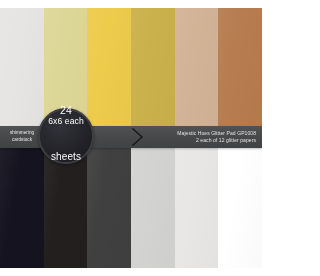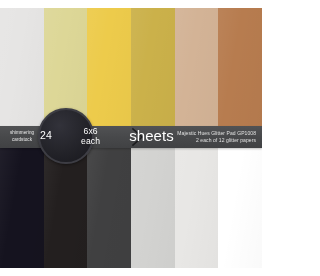--- a/index.html
+++ b/index.html
@@ -141,42 +141,42 @@
     top: 100px;
     width: 56px;
     height: 56px;
     border-radius: 50%;
     background: #232326;
     background: radial-gradient(circle at 38% 30%, #32323a 0%, #24242a 52%, #17171c 100%);
     border: 2.2px solid #3d3d44;
     box-shadow: 0 1px 3px rgba(0,0,0,0.45);
     color: #ffffff;
     display: flex;
-    flex-direction: row;
+    flex-direction: column;
     align-items: center;
-    justify-content: space-between;
+    justify-content: flex-end;
     text-align: center;
     box-sizing: border-box;
-    gap: 29px;
   }
   .badge .count {
     font-size: 10.5px;
     line-height: 11.5px;
     font-weight: 400;
     letter-spacing: 0.2px;
   }
   .badge .size {
     font-size: 8.6px;
     line-height: 10.5px;
     letter-spacing: 0.1px;
   }
   .badge .sheets {
-    font-size: 15px;
+    font-size: 10px;
     line-height: 10.5px;
     letter-spacing: 0.1px;
+    margin-top: 25px;
   }
 </style>
 </head>
 <body>
 
 <div id="product-image">
 
   <div class="pad">
 
     <div class="swatch-row top">

